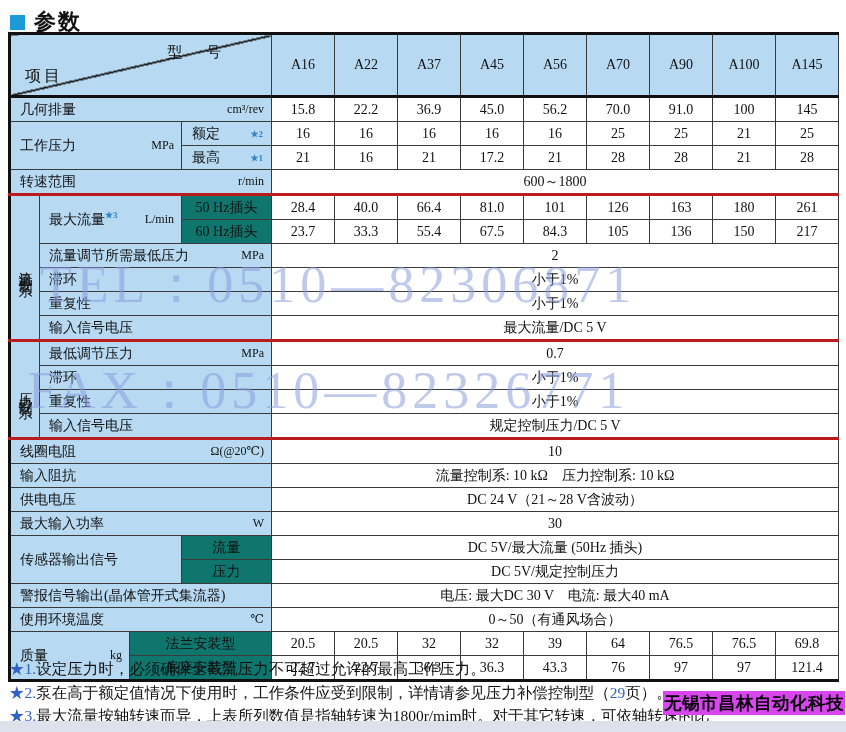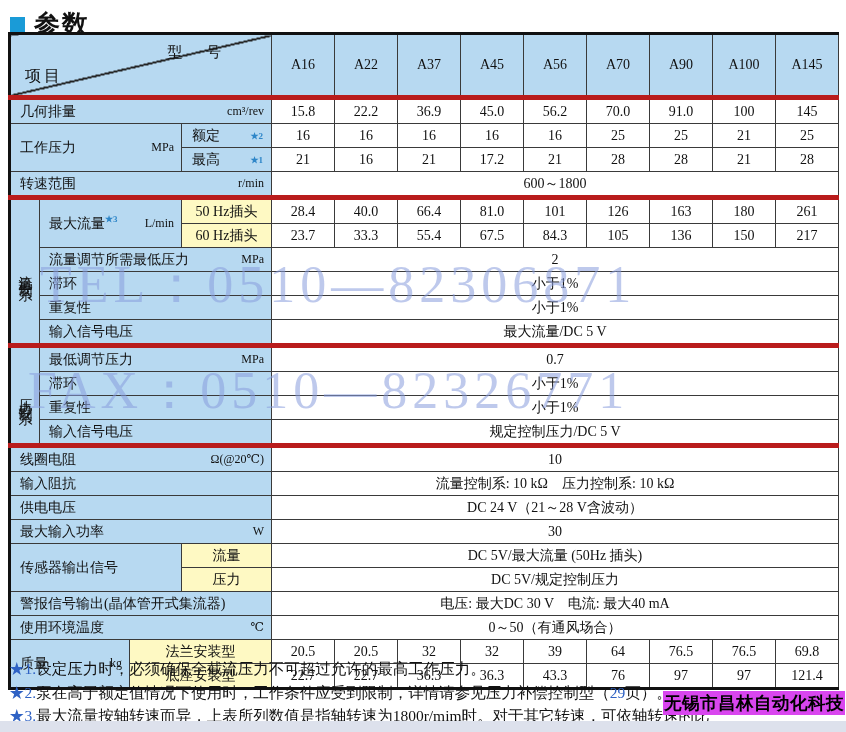--- a/index.html
+++ b/index.html
@@ -5,41 +5,41 @@
   html,body{margin:0;padding:0;}
   body{
     width:846px;height:732px;position:relative;overflow:hidden;
     background:#ffffff;
     font-family:"Liberation Serif","DejaVu Serif",serif;
     color:#111;
   }
   
   .title-bar{position:absolute;top:7px;left:10px;display:flex;align-items:center;gap:9px;}
   .title-square{width:15px;height:15px;background:#1a9bd7;}
-  .title-text{font-family:"Liberation Sans","DejaVu Sans",sans-serif;font-weight:bold;font-size:26px;letter-spacing:2px;}
+  .title-text{font-family:"Liberation Sans","DejaVu Sans",sans-serif;font-weight:bold;font-size:22px;letter-spacing:2px;}
 
   
   table.spec{
     position:absolute;top:32px;left:8px;width:830px;
     border-collapse:collapse;table-layout:fixed;
     border:3px solid #111;border-right-width:1px;
   }
   table.spec td{
     border:1px solid #3a3a3a;height:23px;padding:0;
     font-size:14px;text-align:center;vertical-align:middle;
     overflow:hidden;white-space:nowrap;
   }
   tr.hdr td{height:60px;border-bottom:3px solid #111;}
-  tr.thick td{border-top:5px solid #b91c1c;}
+  tr.thick td{border-top:3px solid #b91c1c;}
   td.lab,td.sub,td.secv,td.model{background:#b7d9f1;}
   td.lab{text-align:left;}
   .flx{display:flex;justify-content:space-between;align-items:center;padding:0 7px 0 9px;}
   .flx .u{font-size:12px;}
   td.sub .flx{padding:0 8px 0 10px;}
-  td.subc{background:#fef9c3;text-align:center;}
+  td.subc{background:#0f766e;text-align:center;}
   sup.mk{color:#2e86c8;font-size:9px;font-weight:bold;line-height:0;}
   td.secv{
     writing-mode:vertical-rl;text-orientation:upright;
     font-size:13px;letter-spacing:3px;text-align:center;padding:2px 0;
   }
   td.diag{
     position:relative;
     background:
       linear-gradient(to bottom right,
         rgba(0,0,0,0) calc(50% - 1px),

